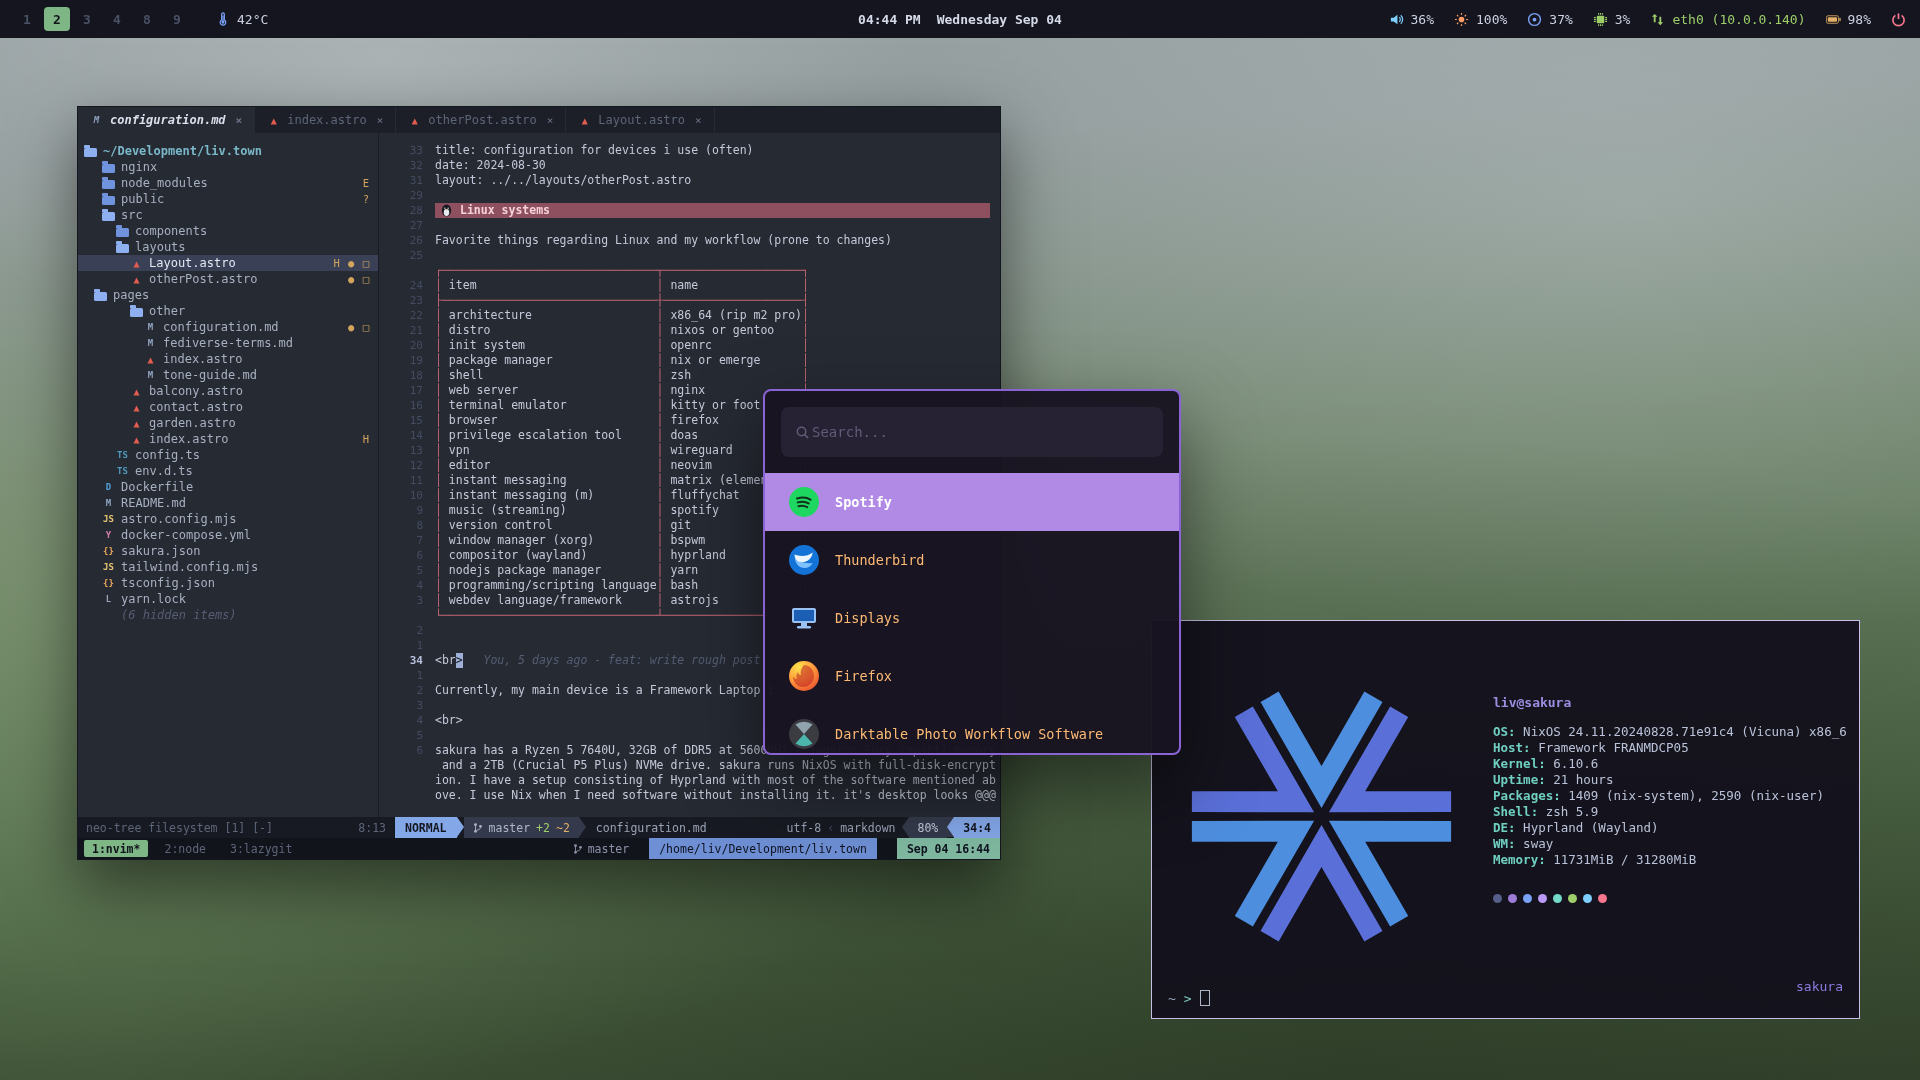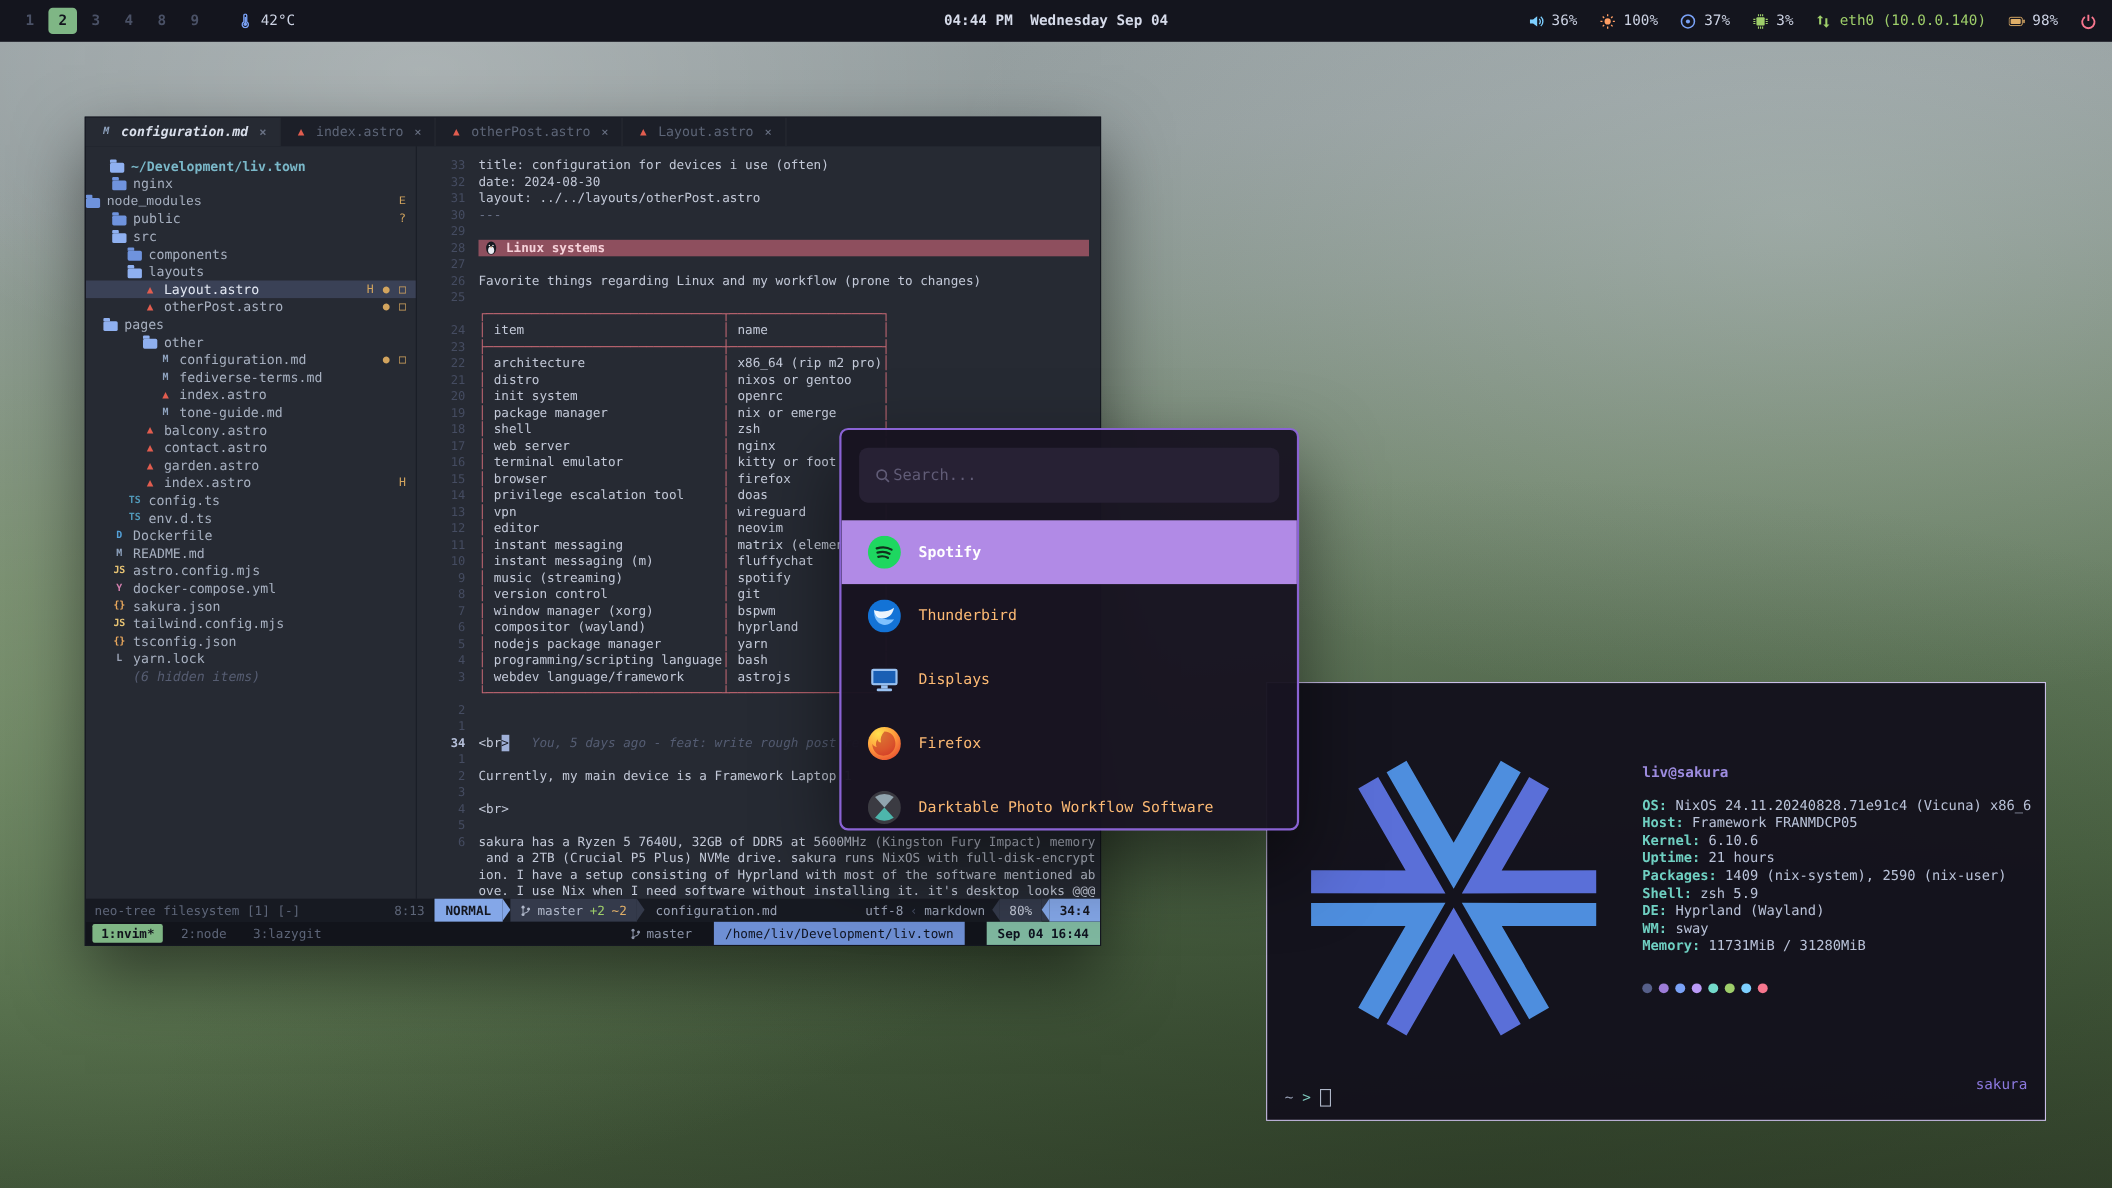--- a/index.html
+++ b/index.html
@@ -245,23 +245,23 @@
         <span class="close">×</span>
       </div>
       <div class="tab">
         <span class="fi fi-astro">▲</span>
         <span class="tlabel">Layout.astro</span>
         <span class="close">×</span>
       </div>
     </div>
   <div class="nv-body">
     <div class="neotree" id="tree">
-        <div class="trow root" style="padding-left: 22px; align-items: center;"><span class="folder-ic open"></span><span class="lbl">~/Development/liv.town</span></div>
+        <div class="trow root" style="padding-left: 6px; align-items: center;"><span class="folder-ic open"></span><span class="lbl">~/Development/liv.town</span></div>
         <div class="trow" style="padding-left: 24px;"><span class="folder-ic"></span><span class="lbl">nginx</span></div>
-        <div class="trow" style=" font-family: Liberation Mono, monospace;"><span class="folder-ic"></span><span class="lbl">node_modules</span><span class="badge">E</span></div>
+        <div class="trow" style="padding-left: 24px;"><span class="folder-ic"></span><span class="lbl">node_modules</span><span class="badge">E</span></div>
         <div class="trow" style="padding-left: 24px;"><span class="folder-ic"></span><span class="lbl">public</span><span class="badge">?</span></div>
         <div class="trow" style="padding-left: 24px;"><span class="folder-ic open"></span><span class="lbl">src</span></div>
         <div class="trow" style="padding-left: 38px;"><span class="folder-ic"></span><span class="lbl">components</span></div>
         <div class="trow" style="padding-left: 38px;"><span class="folder-ic open"></span><span class="lbl">layouts</span></div>
         <div class="trow selected" style="padding-left: 52px;"><span class="fi fi-astro">▲</span><span class="lbl">Layout.astro</span><span class="badge">H ● □</span></div>
         <div class="trow" style="padding-left: 52px;"><span class="fi fi-astro">▲</span><span class="lbl">otherPost.astro</span><span class="badge">● □</span></div>
         <div class="trow" style="padding-left: 16px;"><span class="folder-ic open"></span><span class="lbl">pages</span></div>
         <div class="trow" style="padding-left: 52px;"><span class="folder-ic open"></span><span class="lbl">other</span></div>
         <div class="trow" style="padding-left: 66px;"><span class="fi fi-md">M</span><span class="lbl">configuration.md</span><span class="badge">● □</span></div>
         <div class="trow" style="padding-left: 66px;"><span class="fi fi-md">M</span><span class="lbl">fediverse-terms.md</span></div>
@@ -280,21 +280,20 @@
         <div class="trow" style="padding-left: 24px;"><span class="fi fi-json">{}</span><span class="lbl">sakura.json</span></div>
         <div class="trow" style="padding-left: 24px;"><span class="fi fi-js">JS</span><span class="lbl">tailwind.config.mjs</span></div>
         <div class="trow" style="padding-left: 24px;"><span class="fi fi-json">{}</span><span class="lbl">tsconfig.json</span></div>
         <div class="trow" style="padding-left: 24px;"><span class="fi fi-lock">L</span><span class="lbl">yarn.lock</span></div>
         <div class="trow hidden-row" style="padding-left: 24px;"><span class="fi"></span><span class="lbl">(6 hidden items)</span></div>
       </div>
     <div class="bufview" id="buffer">
         <div class="line"><span class="gut">33</span><span class="txt ">title: configuration for devices i use (often)</span></div>
         <div class="line"><span class="gut">32</span><span class="txt ">date: 2024-08-30</span></div>
         <div class="line"><span class="gut">31</span><span class="txt ">layout: ../../layouts/otherPost.astro</span></div>
-        <div class="line"><span class="gut">30</span><span class="txt dim">---</span></div>
         <div class="line"><span class="gut">29</span></div>
         <div class="line"><span class="gut">28</span><div class="headbar"><span class="icn "><svg viewBox="0 0 12 14" width="11" height="13">
                 <ellipse cx="6" cy="7" rx="5" ry="6.5" fill="#15181f"></ellipse>
                 <ellipse cx="6" cy="9.2" rx="3" ry="3.8" fill="#e8ebf2"></ellipse>
                 <circle cx="4.2" cy="4.5" r="0.7" fill="#fff"></circle>
                 <circle cx="7.8" cy="4.5" r="0.7" fill="#fff"></circle>
                 <path d="M5 5.6h2l-1 1.3z" fill="#e8a04c"></path>
               </svg></span><span>Linux systems</span></div></div>
         <div class="line"><span class="gut">27</span></div>
         <div class="line"><span class="gut">26</span><span class="txt ">Favorite things regarding Linux and my workflow (prone to changes)</span></div>

